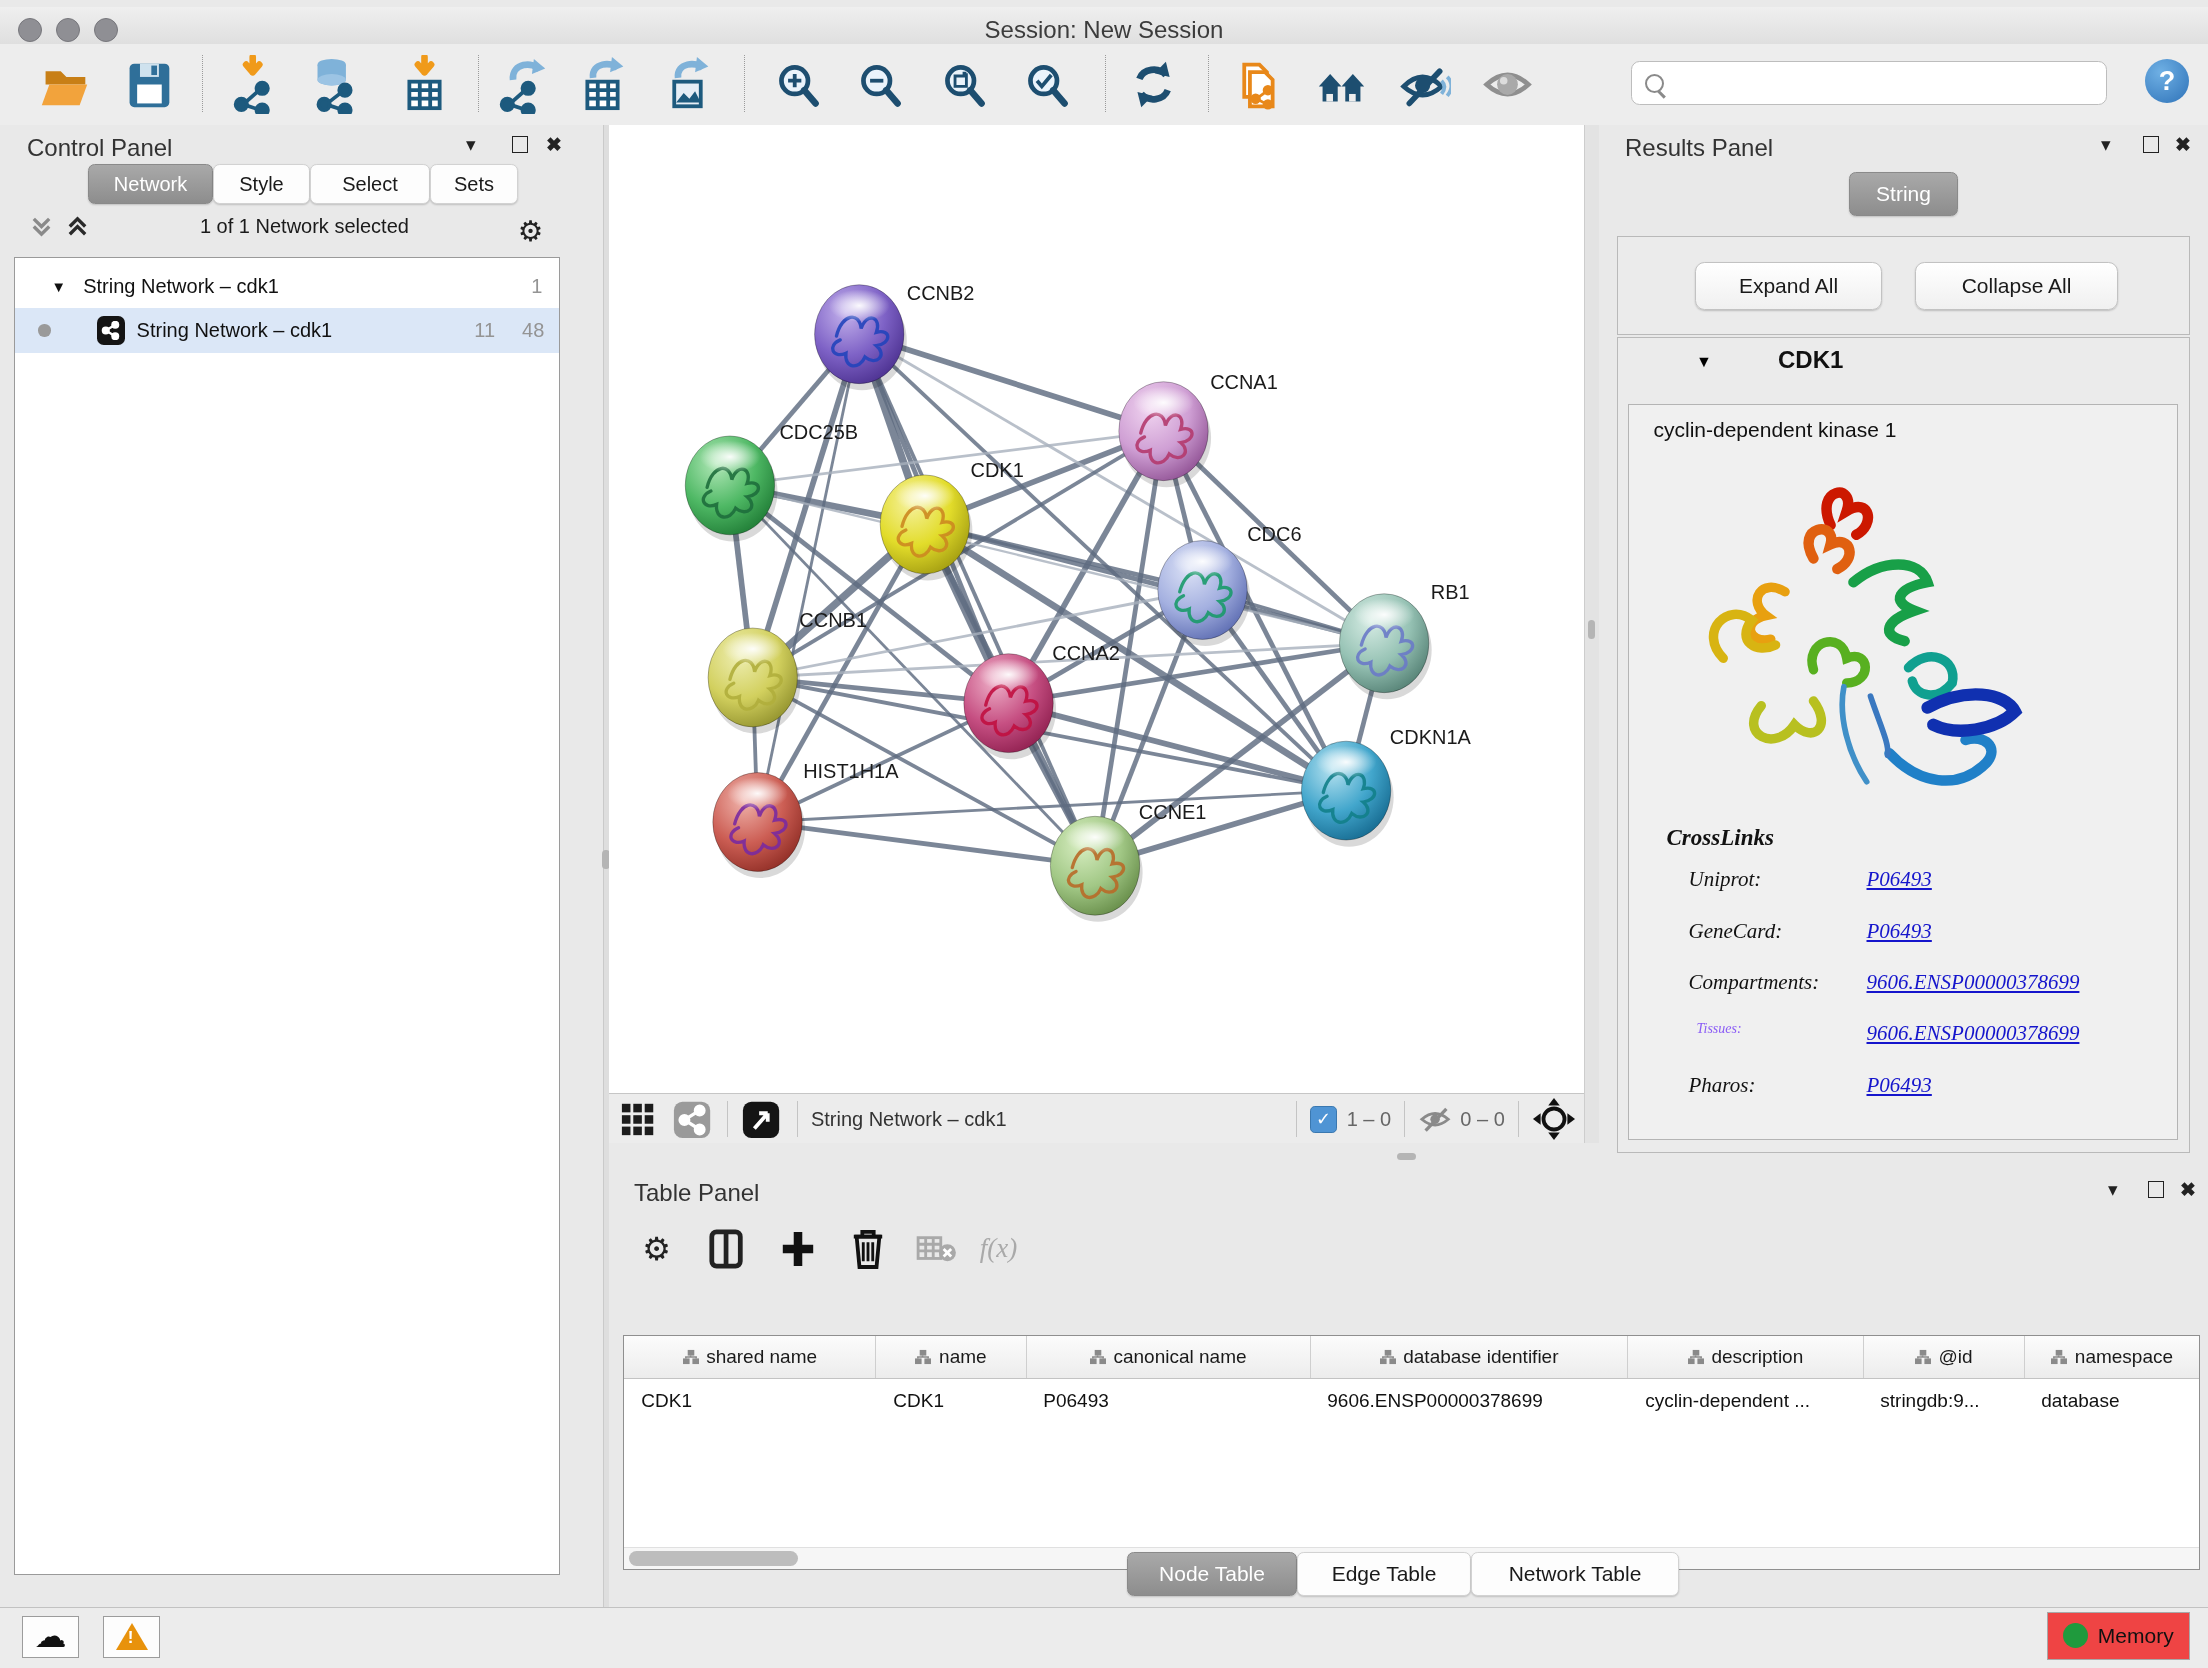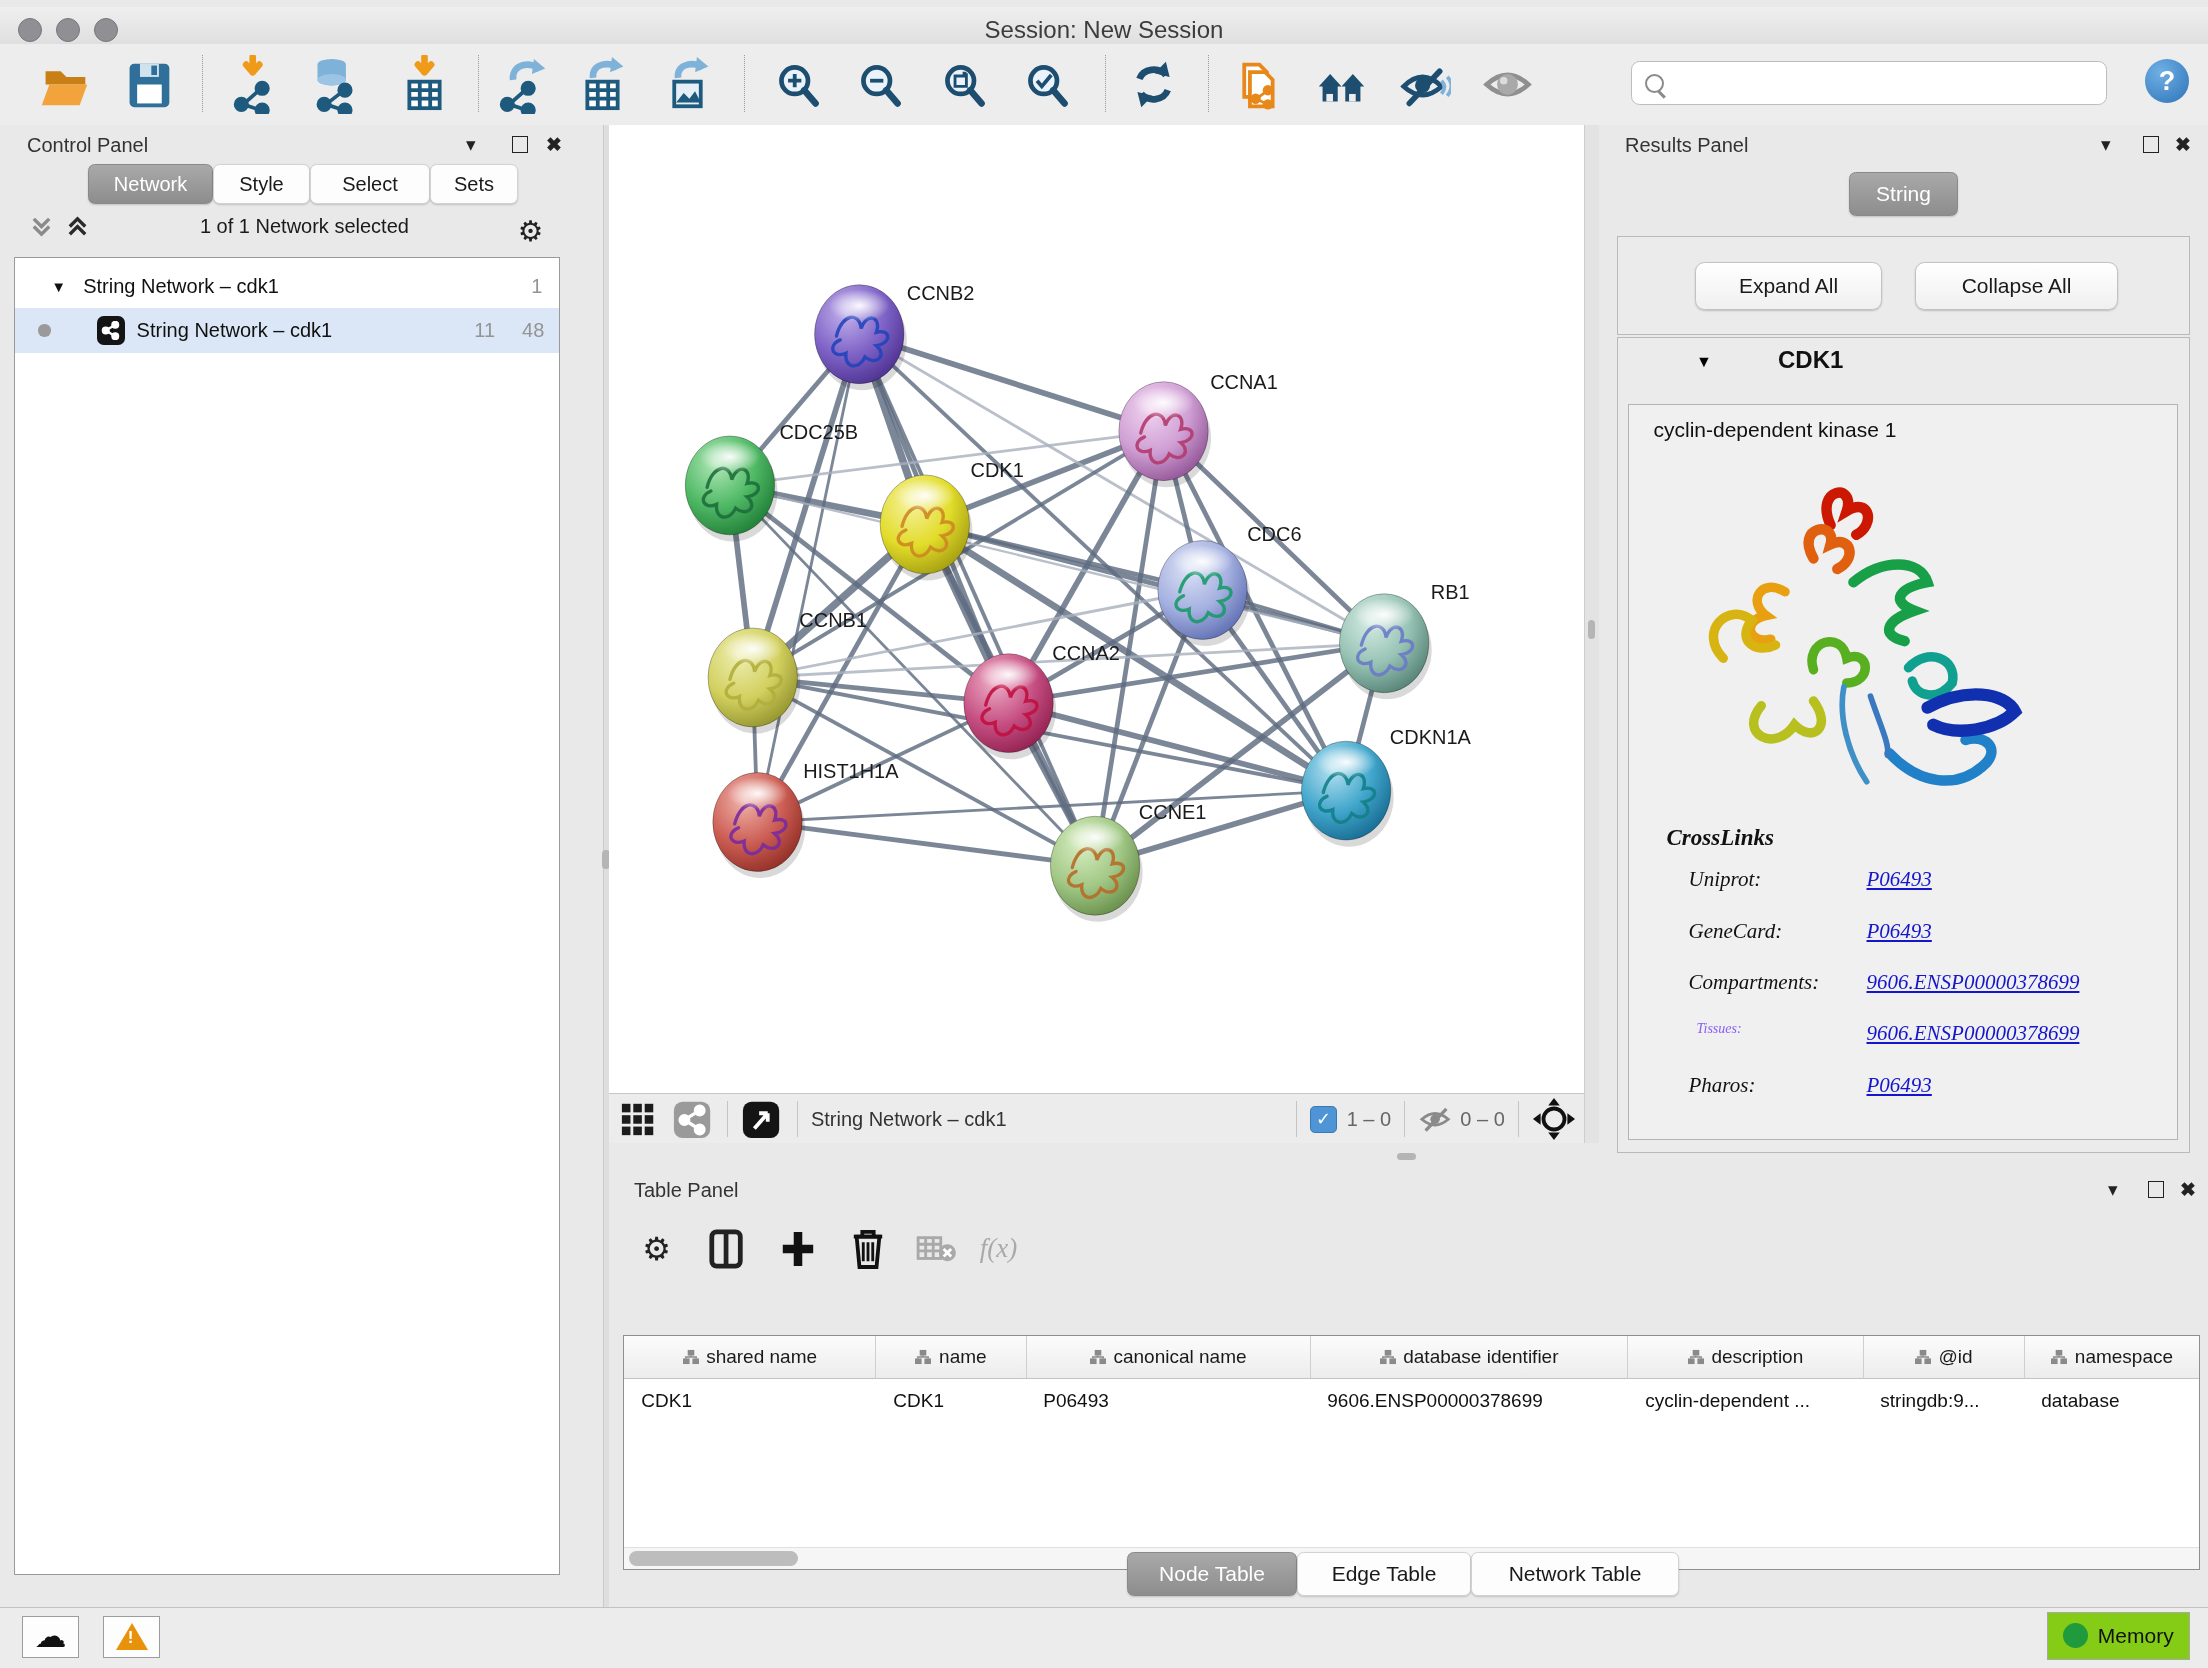--- a/index.html
+++ b/index.html
@@ -20,21 +20,21 @@
   .tsep{top:11.4px;width:0;height:57px;border-left:1.9px dotted #9a9a9a;}
   #search-box{left:1631px;top:17px;width:474px;height:42px;background:#fff;
     border:1px solid #bdbdbd;border-radius:8.6px;display:flex;align-items:center;}
   .mag{width:15px;height:15px;border:2.9px solid #8a8a8a;border-radius:50%;margin-left:13.3px;position:relative;}
   .mag::after{content:"";position:absolute;left:12.4px;top:14.3px;width:2.9px;height:8.6px;
     background:#8a8a8a;transform:rotate(-45deg);}
   #help-btn{left:2145px;top:15px;width:44px;height:44px;border-radius:50%;
     background:radial-gradient(circle at 35% 30%,#6fb0e4,#2e72b8);color:#fff;
     font-size:27px;font-weight:bold;display:flex;align-items:center;justify-content:center;}
   
-  .ph-title{font-size:20px;color:#333;}
+  .ph-title{font-size:24px;color:#333;}
   .ph-ico{font-size:19px;color:#222;}
   .sq-ico{width:14.3px;height:14.3px;border:1.9px solid #222;}
   .tab{height:38px;border-radius:6.7px;display:flex;align-items:center;justify-content:center;
     font-size:20px;color:#1a1a1a;background:#fdfdfd;border:1px solid #d2d2d2;
     box-shadow:0 1px 1.9px rgba(0,0,0,.18);}
   .tab.sel{background:linear-gradient(#a9a9a9,#8d8d8d);color:#fff;border:1px solid #8a8a8a;}
   
   #control-panel{left:0;top:125px;width:603px;height:1483px;background:#e9e9e9;}
   #cp-splitter{left:603px;top:125px;width:5.7px;height:1483px;background:#dedede;
     border-left:1px solid #cacaca;border-right:1px solid #cacaca;}
@@ -82,21 +82,21 @@
   #tb-scroll{position:absolute;left:0;bottom:0;width:100%;height:21px;background:#f6f6f6;border-top:1px solid #e0e0e0;}
   #tb-thumb{position:absolute;left:4.8px;top:2.9px;width:169px;height:15px;border-radius:7.6px;background:#bdbdbd;}
   .ttool{top:52px;display:flex;align-items:center;justify-content:center;width:53px;height:53px;}
   
   #footer{left:0;top:1607px;width:2208px;height:61px;background:#ececec;border-top:1px solid #c2c2c2;}
   .fbtn{top:7.6px;width:55px;height:40px;background:#fdfdfd;border:1.9px solid #9c9c9c;
     display:flex;align-items:center;justify-content:center;}
   #warn-tri{width:0;height:0;border-left:16px solid transparent;border-right:16px solid transparent;
     border-bottom:27.6px solid #e8920c;position:relative;}
   #warn-tri::after{content:"!";position:absolute;left:-3.8px;top:4.8px;color:#fff;font-weight:bold;font-size:17px;}
-  #memory-btn{left:2047px;top:3.8px;width:141px;height:46px;background:#84cc16;
+  #memory-btn{left:2047px;top:3.8px;width:141px;height:46px;background:#ef4444;
     border:1.9px solid #a8a8a8;display:flex;align-items:center;justify-content:center;gap:9.5px;
     font-size:21px;color:#111;}
   #memory-dot{width:25px;height:25px;border-radius:50%;background:#1f9a3d;}
 </style>
 </head>
 <body>
 
 <div id="app">
 
   <div id="titlebar" class="abs">

